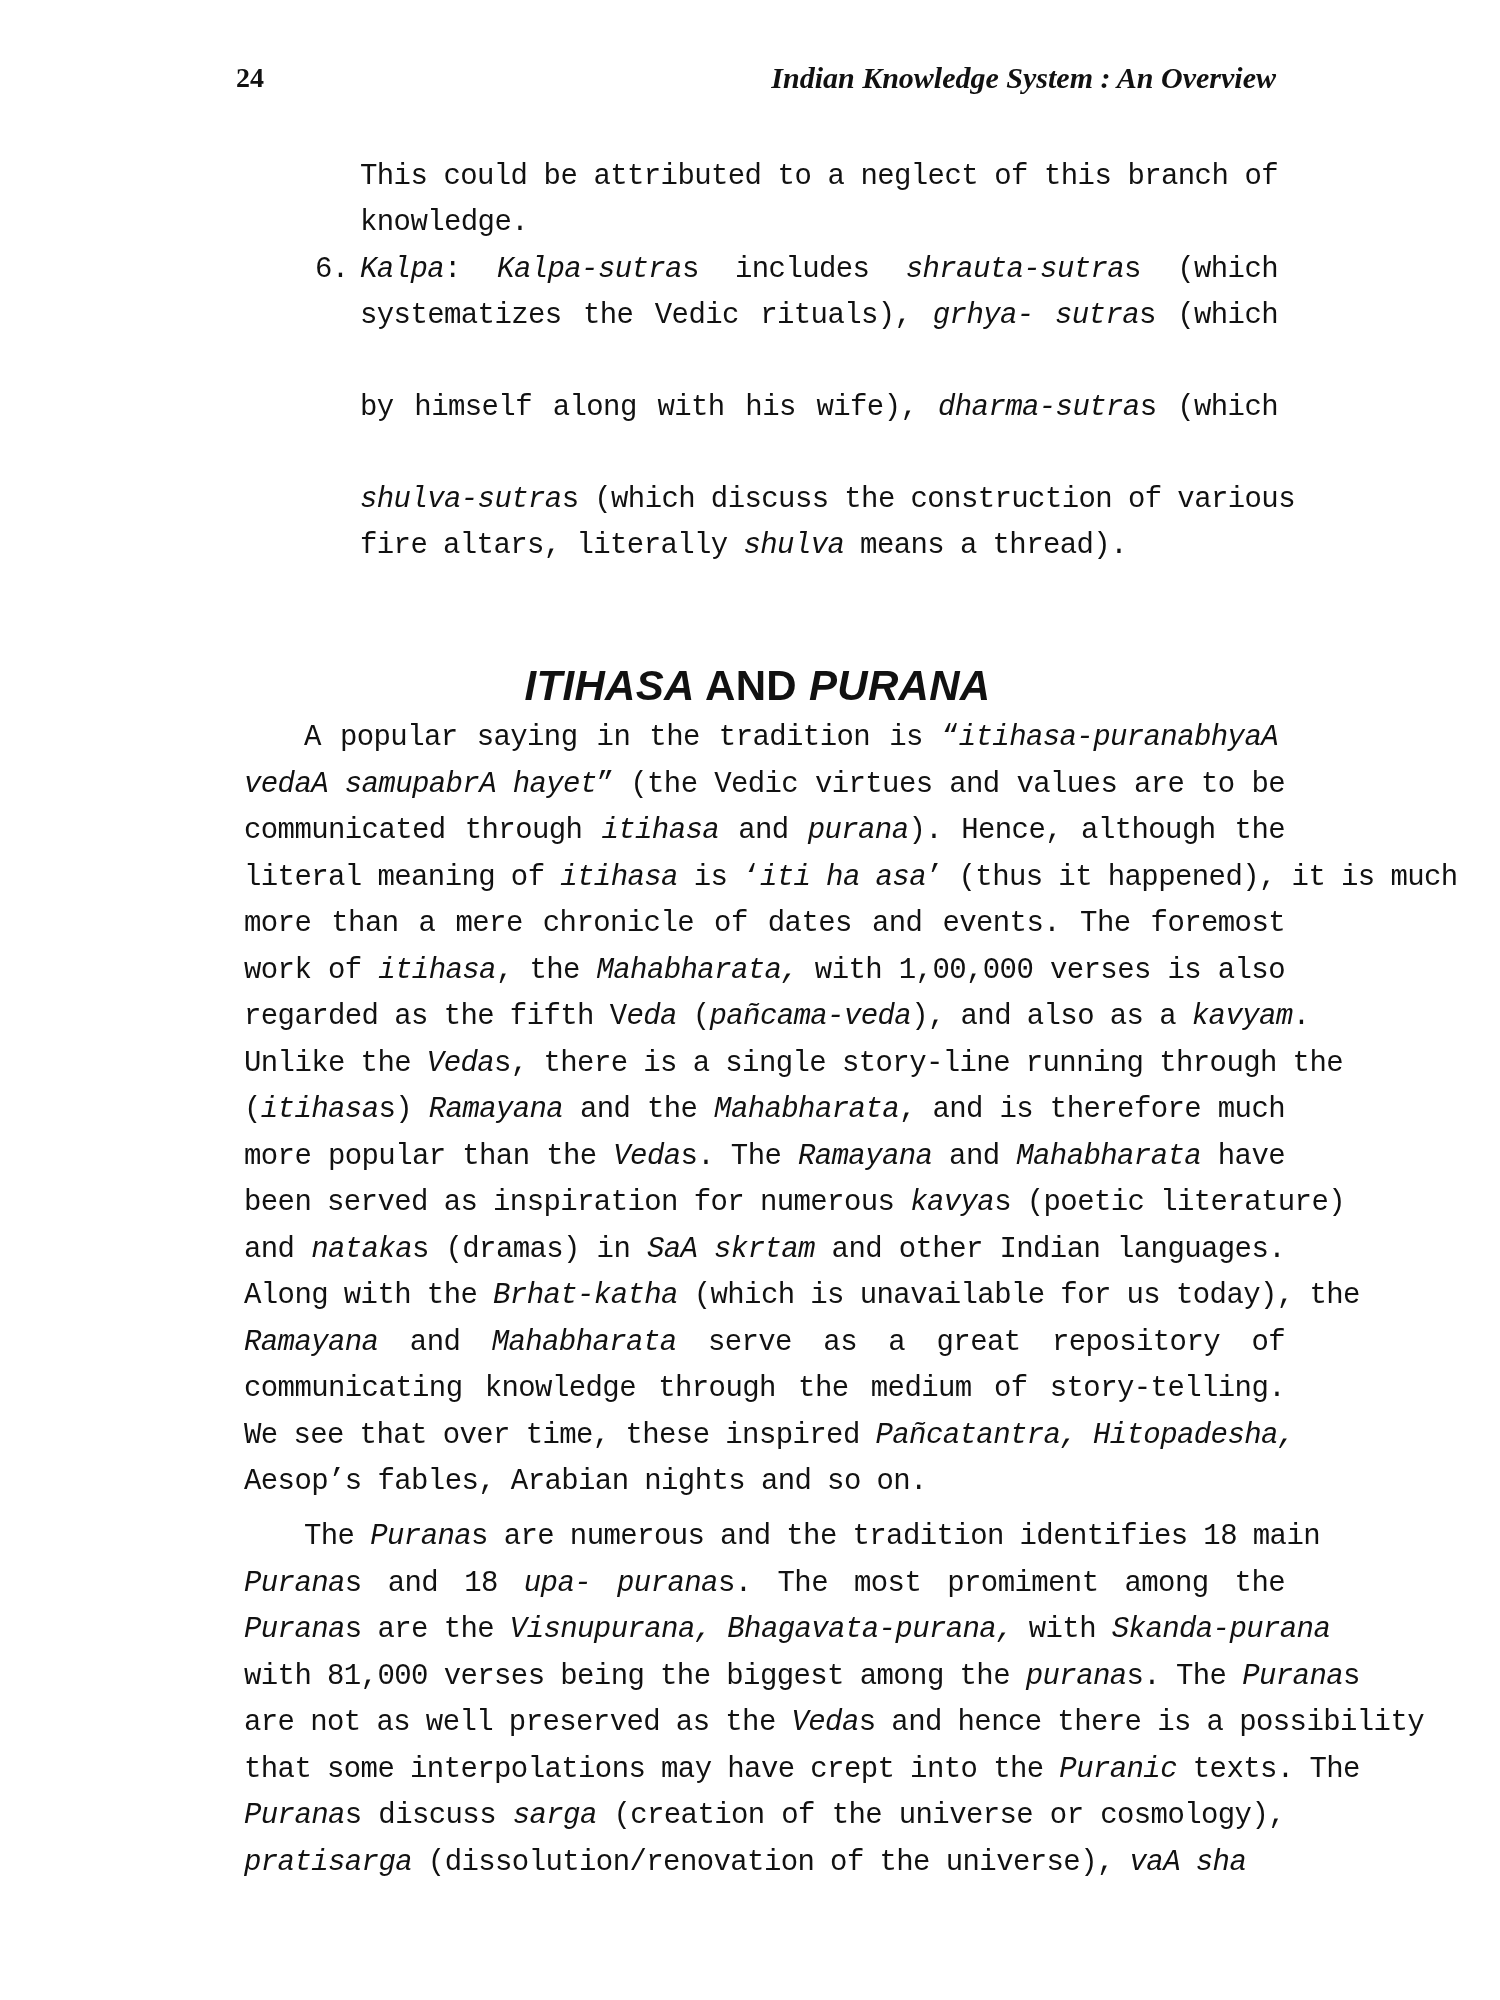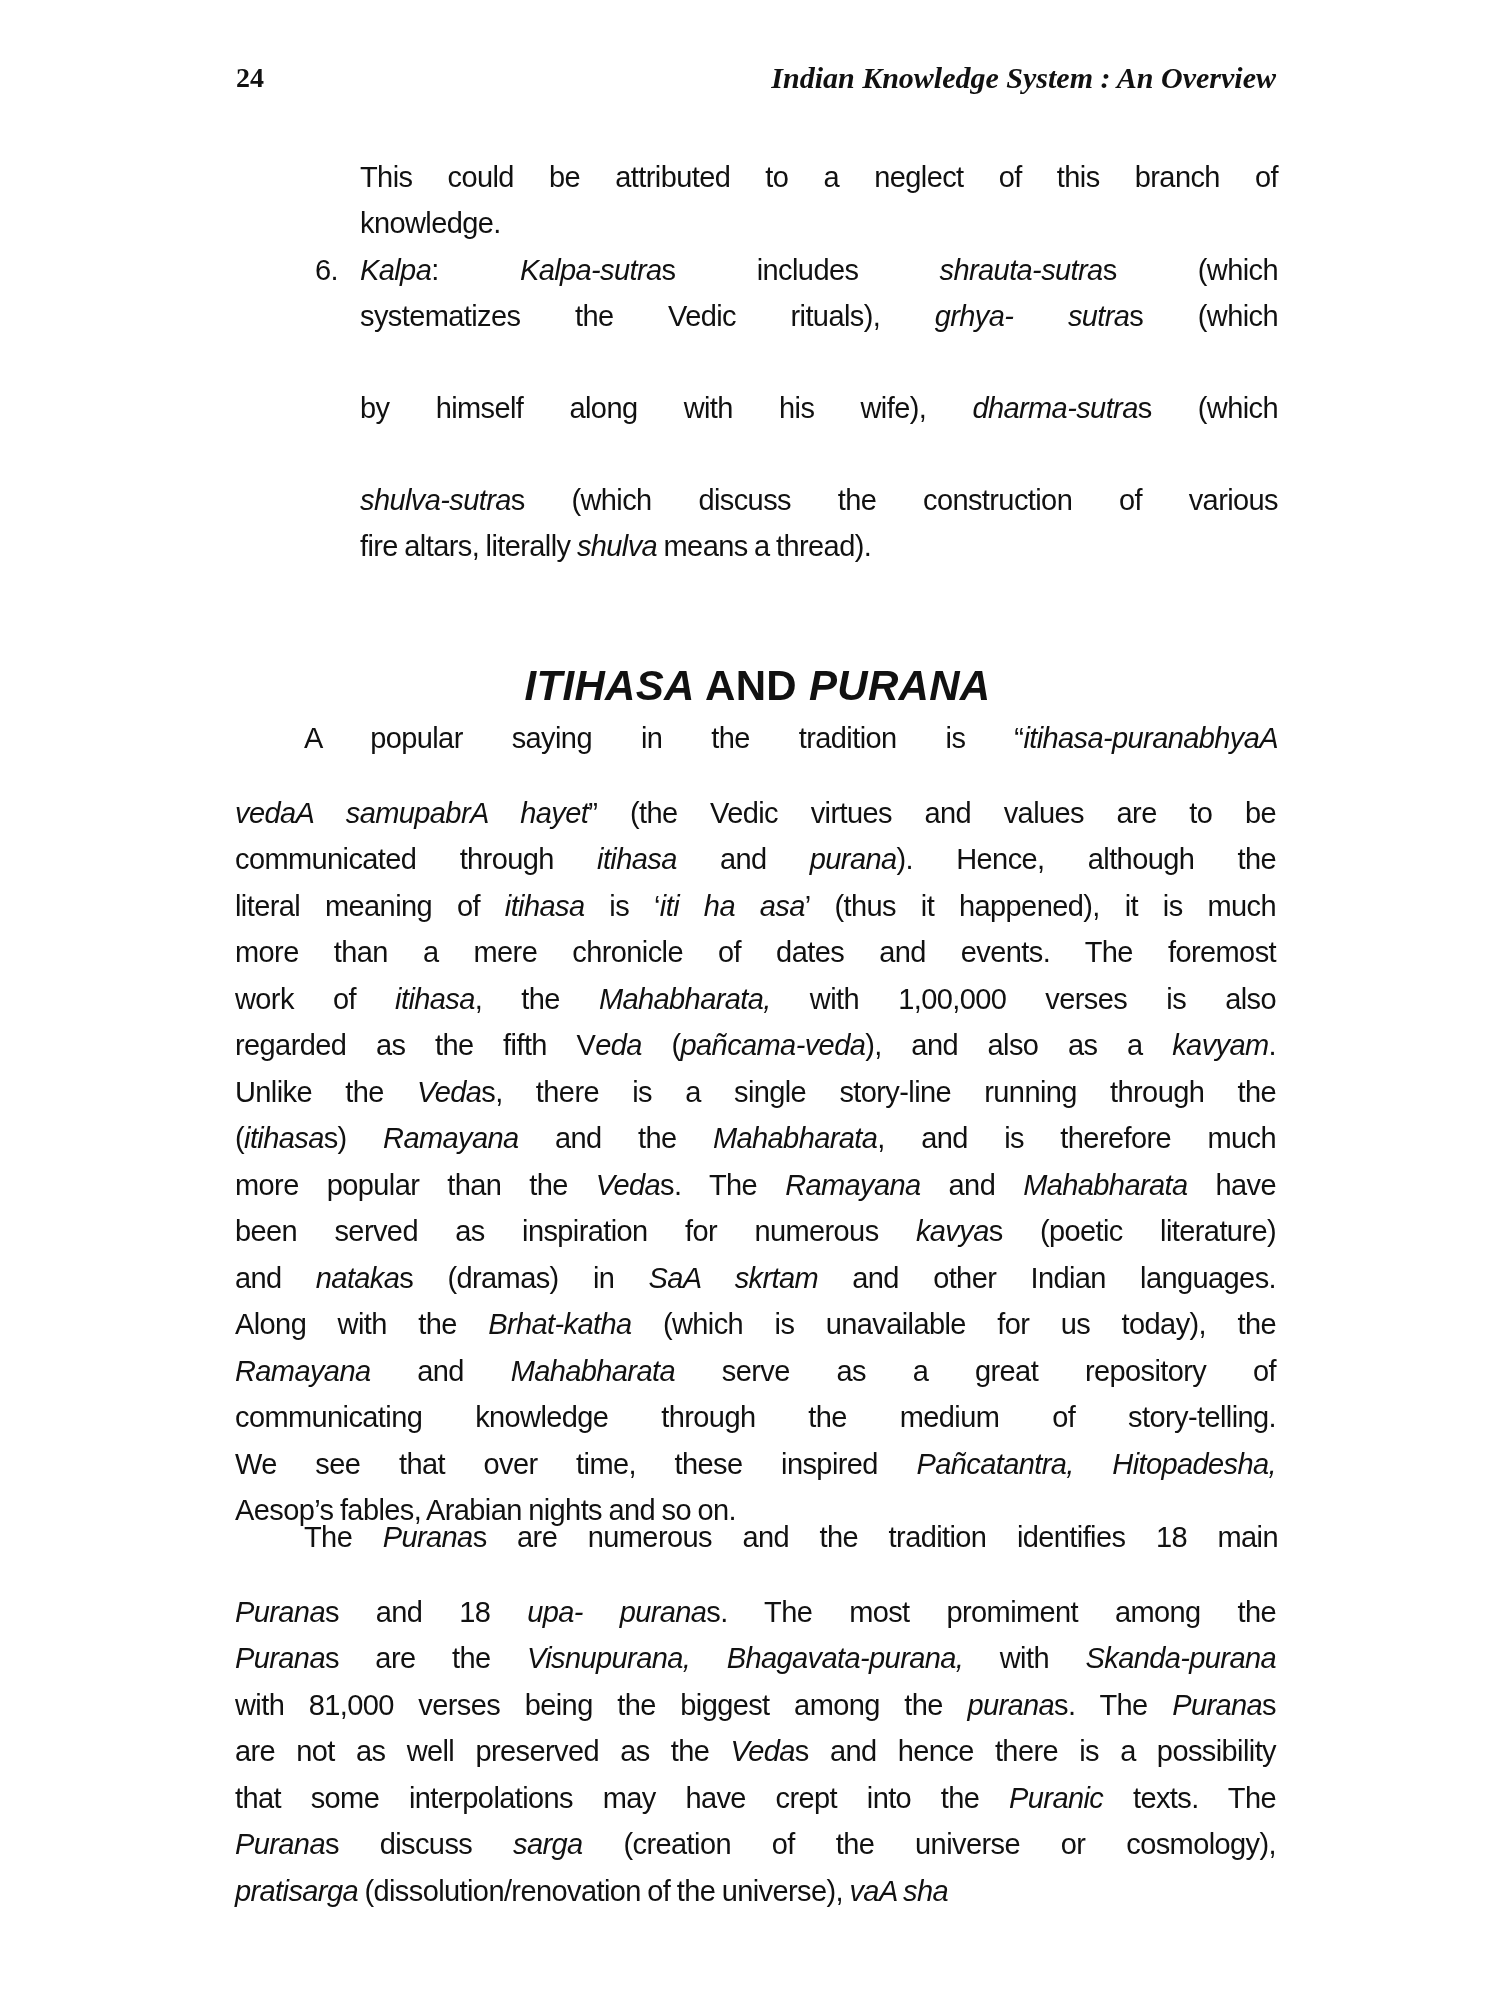--- a/index.html
+++ b/index.html
@@ -46,34 +46,34 @@
     font-weight: bold;
     font-style: italic;
     font-size: 30px;
     line-height: 36px;
     white-space: nowrap;
   }
   .line {
     position: absolute;
     height: 46px;
     line-height: 46px;
-    font-family: Liberation Sans, sans-serif;
+    font-family: Liberation Mono, monospace;
     font-size: 29px;
     white-space: nowrap;
     text-align: justify;
     text-align-last: justify;
     letter-spacing: -0.6px;
     word-spacing: -1px;
   }
   .line.last {
     text-align-last: left;
   }
   .line i { font-style: italic; }
   .col-list { left: 360px; width: 918px; }
-  .col-body { left: 235px; width: 1041px; margin-top: 28px; }
+  .col-body { left: 244px; width: 1041px; }
   .col-indent { left: 304px; width: 974px; }
   .section-heading {
     position: absolute;
     left: 237px;
     width: 1041px;
     top: 626px;
     text-align: center;
     font-family: "Liberation Sans", sans-serif;
     font-weight: bold;
     font-size: 42px;

